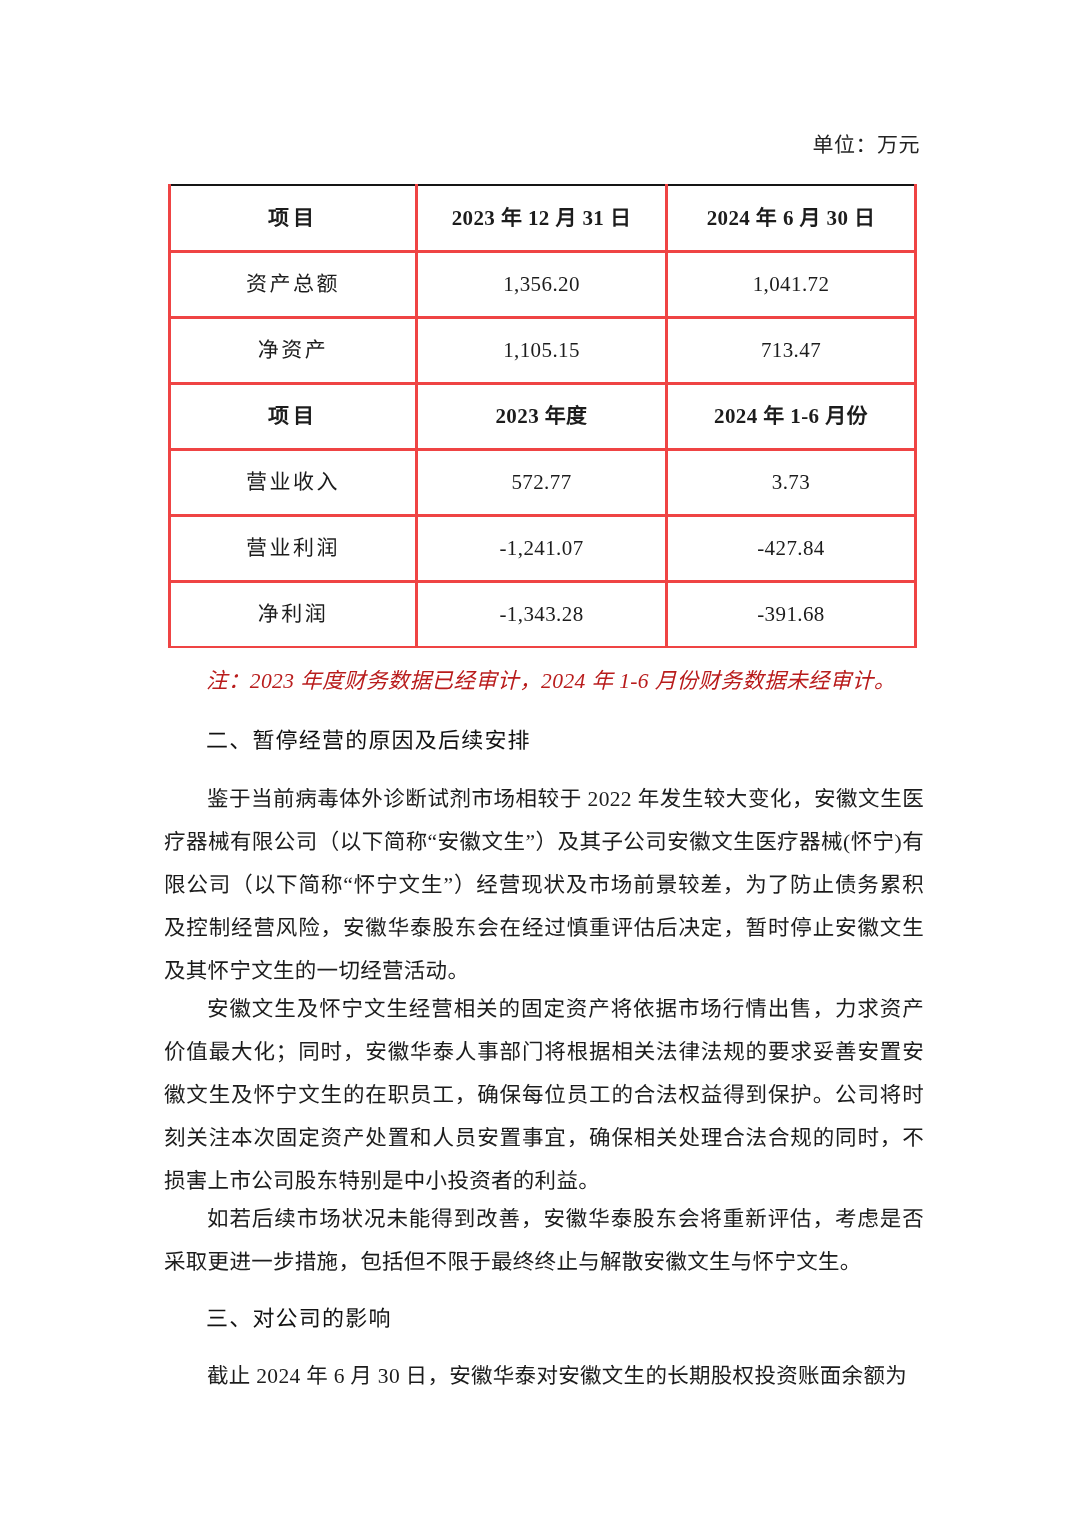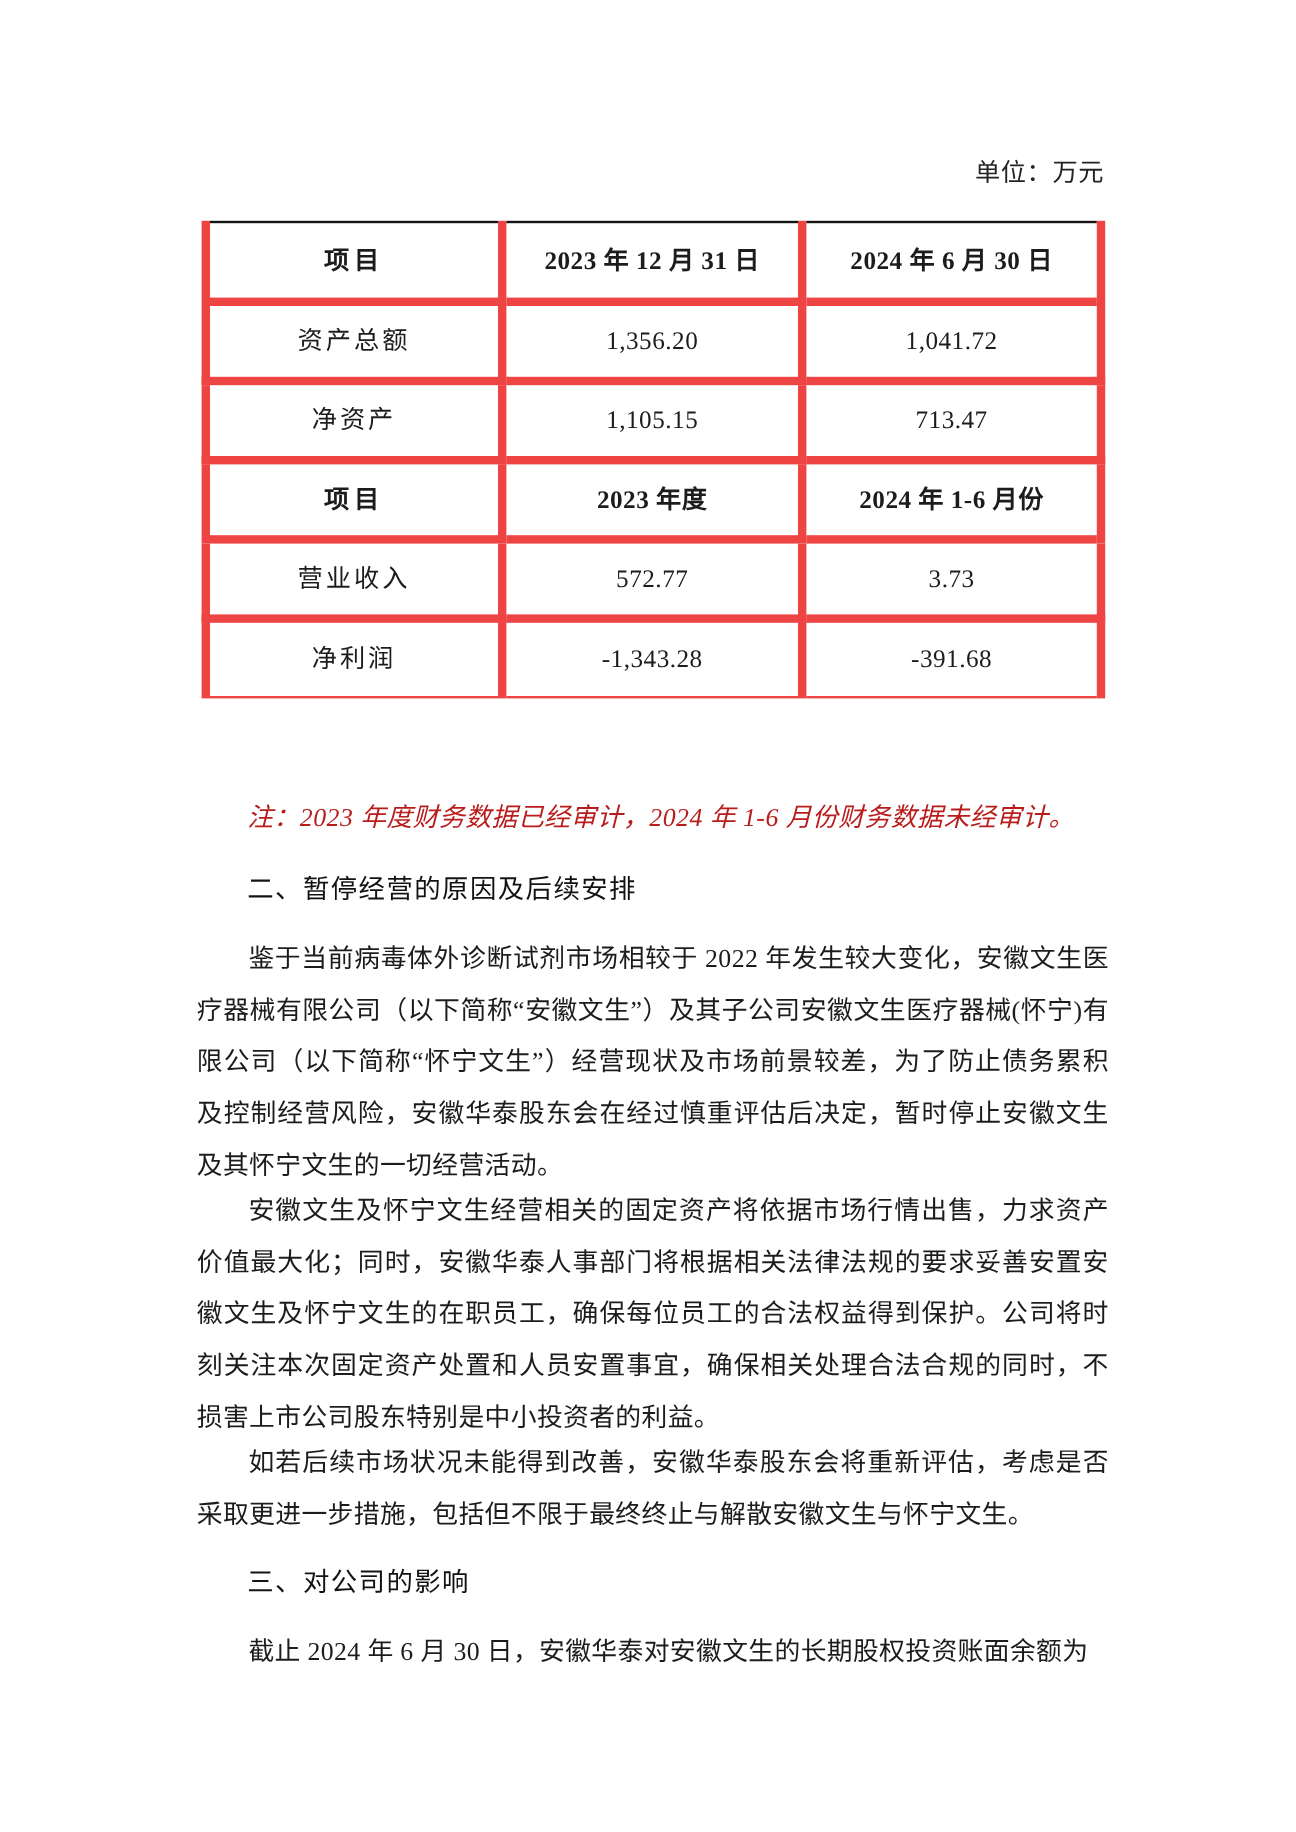--- a/index.html
+++ b/index.html
@@ -48,21 +48,21 @@
     border-collapse: collapse;
     table-layout: fixed;
   }
   .fin-table col.c-item  { width: 247px; }
   .fin-table col.c-col1  { width: 250px; }
   .fin-table col.c-col2  { width: 249px; }
 
   .fin-table td {
     height: 66px;
     box-sizing: border-box;
-    border: 7px solid #ef4444;
+    border: 3px solid #ef4444;
     text-align: center;
     vertical-align: middle;
     font-size: 21px;
     line-height: 28px;
     letter-spacing: 0.6px;
     color: #1c1c1c;
     padding: 0 6px;
   }
   .fin-table tr.hdr td {
     font-weight: bold;
@@ -174,20 +174,25 @@
         <td class="num-cell">2023 年度</td>
         <td class="num-cell">2024 年 1-6 月份</td>
       </tr>
 
       <tr>
         <td class="item-cell">营业收入</td>
         <td class="num-cell">572.77</td>
         <td class="num-cell">3.73</td>
       </tr>
 
+      <tr>
+        <td class="item-cell">营业利润</td>
+        <td class="num-cell">-1,241.07</td>
+        <td class="num-cell">-427.84</td>
+      </tr>
 
       <tr class="last-row">
         <td class="item-cell">净利润</td>
         <td class="num-cell">-1,343.28</td>
         <td class="num-cell">-391.68</td>
       </tr>
     </tbody>
   </table>
 
   <div class="note">注：2023 年度财务数据已经审计，2024 年 1-6 月份财务数据未经审计。</div>

